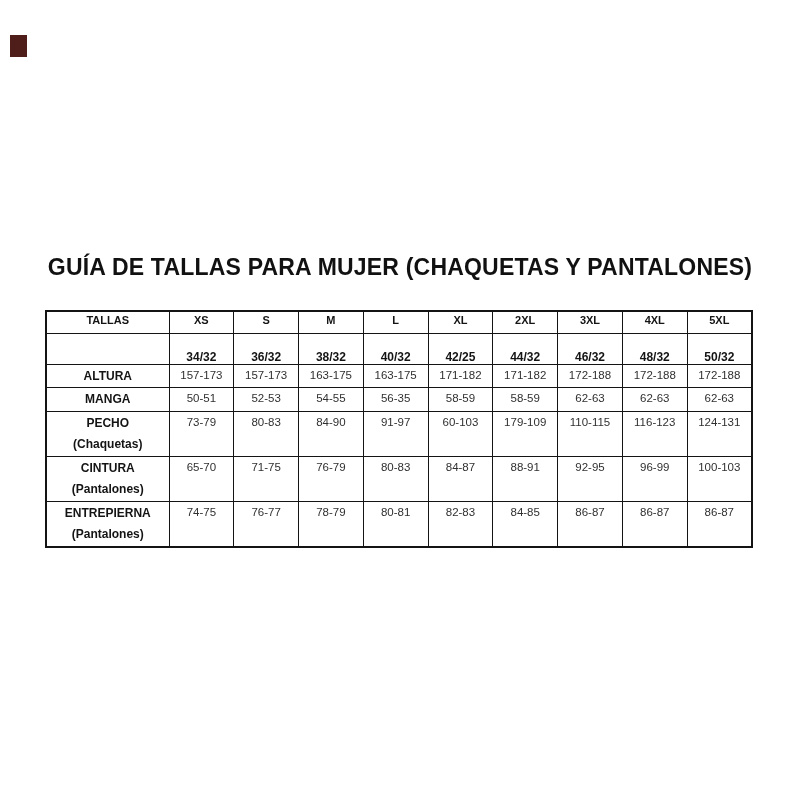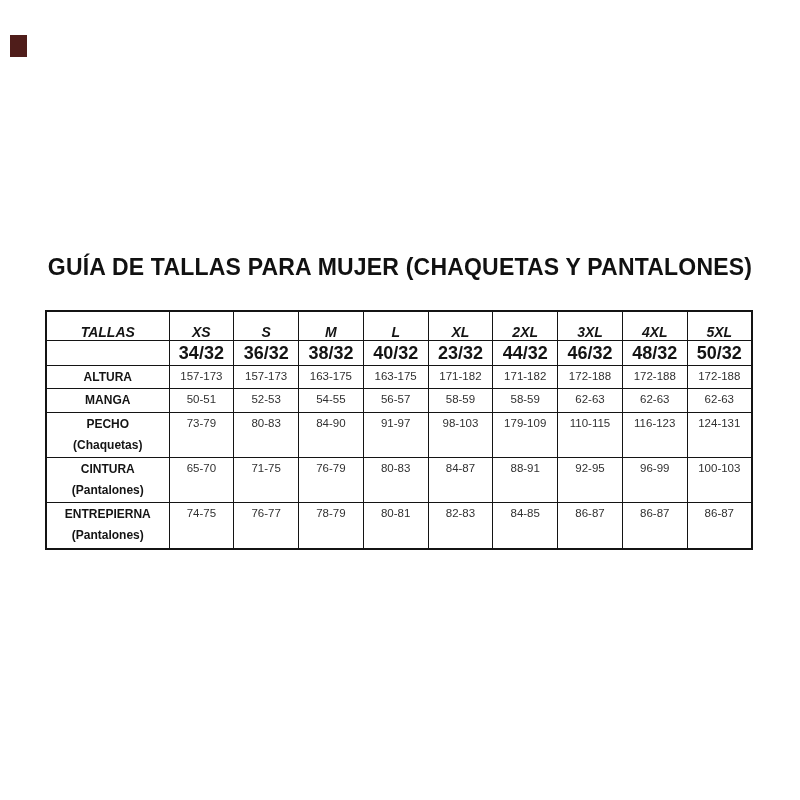--- a/index.html
+++ b/index.html
@@ -24,22 +24,22 @@
   th, td {
     border:1.5px solid #141414; text-align:center; vertical-align:top;
     padding:0; overflow:hidden;
   }
   tr.r-hdr   { height:22px; }
   tr.r-num   { height:25px; }
   tr.r-alt   { height:21px; }
   tr.r-man   { height:24px; }
   tr.r-tall  { height:45px; }
   tr.r-tall2 { height:46px; }
-  .hdr      { font-size:14px; font-weight:bold; padding-top:12px; color:#141414;font-style:italic; }
-  .size-num { font-size:18px; font-weight:bold; padding-top:2px; color:#141414; }
+  .hdr      { font-size:11px; font-weight:bold; padding-top:2px; color:#141414; }
+  .size-num { font-size:12px; font-weight:bold; padding-top:16px; color:#141414; }
   .row-label{ font-size:12px; font-weight:bold; padding-top:1px; color:#141414; }
   .row-label span { display:block; line-height:21px; }
   .val      { font-size:11.5px; font-weight:normal; color:#303030; padding-top:4px; line-height:13px;margin-top:42px; }
 </style>
 </head>
 <body>
 
 <div class="page">
 
   <div class="corner-mark" style="background: rgb(79, 29, 26);"></div>
@@ -71,21 +71,21 @@
         <th class="hdr">3XL</th>
         <th class="hdr">4XL</th>
         <th class="hdr">5XL</th>
       </tr>
       <tr class="r-num">
         <th class="size-num"></th>
         <th class="size-num">34/32</th>
         <th class="size-num">36/32</th>
         <th class="size-num">38/32</th>
         <th class="size-num">40/32</th>
-        <th class="size-num">23/32</th>
+        <th class="size-num">42/25</th>
         <th class="size-num">44/32</th>
         <th class="size-num">46/32</th>
         <th class="size-num">48/32</th>
         <th class="size-num">50/32</th>
       </tr>
     </thead>
     <tbody>
       <tr class="r-alt">
         <th class="row-label">
           <span>ALTURA</span>
@@ -102,37 +102,37 @@
         <td class="val">172-188</td>
       </tr>
       <tr class="r-man">
         <th class="row-label">
           <span>MANGA</span>
             <span></span>
         </th>
         <td class="val">50-51</td>
         <td class="val">52-53</td>
         <td class="val">54-55</td>
-        <td class="val">56-57</td>
+        <td class="val">56-35</td>
         <td class="val">58-59</td>
         <td class="val">58-59</td>
         <td class="val">62-63</td>
         <td class="val">62-63</td>
         <td class="val">62-63</td>
       </tr>
       <tr class="r-tall">
         <th class="row-label">
           <span>PECHO</span>
             <span>(Chaquetas)</span>
         </th>
         <td class="val">73-79</td>
         <td class="val">80-83</td>
         <td class="val">84-90</td>
         <td class="val">91-97</td>
-        <td class="val">98-103</td>
+        <td class="val">60-103</td>
         <td class="val">179-109</td>
         <td class="val">110-115</td>
         <td class="val">116-123</td>
         <td class="val">124-131</td>
       </tr>
       <tr class="r-tall">
         <th class="row-label">
           <span>CINTURA</span>
             <span>(Pantalones)</span>
         </th>

